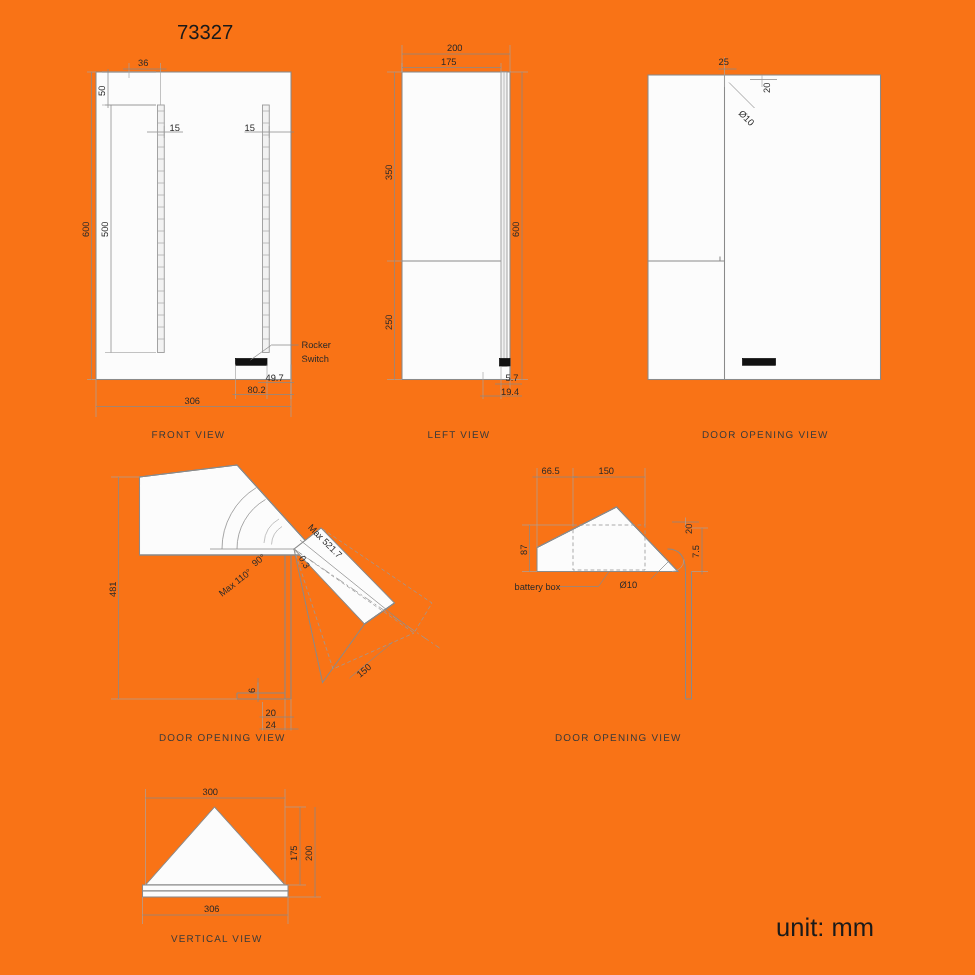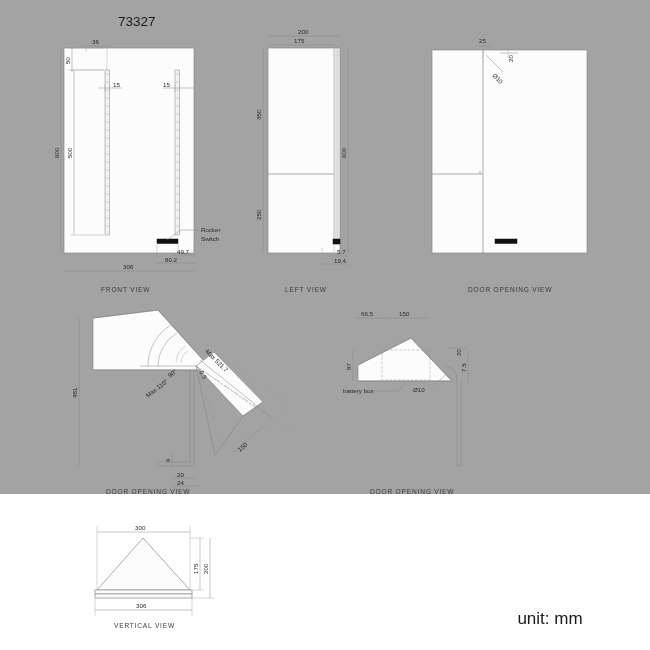--- a/index.html
+++ b/index.html
@@ -1,18 +1,18 @@
 <!DOCTYPE html>
 <html><head>
 <meta charset="utf-8">
 <style>
   html,body{margin:0;padding:0;background:#ffffff;}
   body{width:650px;height:650px;overflow:hidden;
        font-family:"Liberation Sans","DejaVu Sans",sans-serif;color:#1a1a1a;}
-  #sheet{position:relative;width:650px;height:494px;background:#a3a3a3;}
+  #sheet{position:relative;width:650px;height:650px;background:#f97316;}
   svg{display:block;}
   .obj{stroke:#8a8a8a;stroke-width:.7;fill:none;}
   .face{stroke:#8a8a8a;stroke-width:.7;fill:#fcfcfc;}
   .dash{stroke:#9a9a9a;stroke-width:.55;fill:none;stroke-dasharray:2.5 1.8;}
   .dashdot{stroke:#9a9a9a;stroke-width:.55;fill:none;stroke-dasharray:6 2 1.4 2;}
   .dim{stroke:#8a8a8a;stroke-width:.5;fill:none;}
   .ext{stroke:#a6a6a6;stroke-width:.45;fill:none;}
   .led{fill:#f2f2f2;stroke:#9a9a9a;stroke-width:.6;}
   .sw{fill:#111;stroke:#111;stroke-width:.5;}
   text{font-family:"Liberation Sans","DejaVu Sans",sans-serif;fill:#2a2a2a;}

